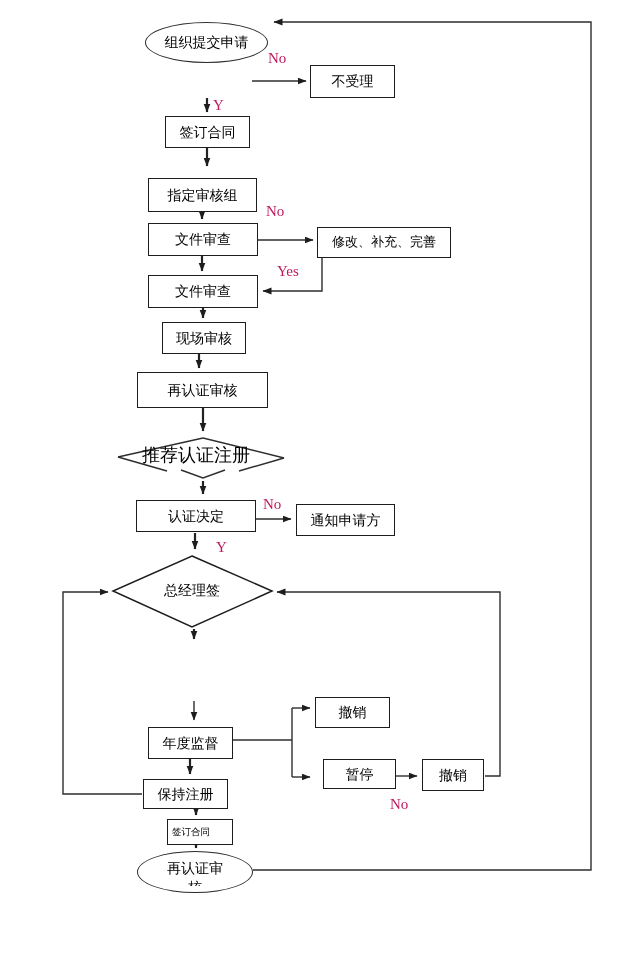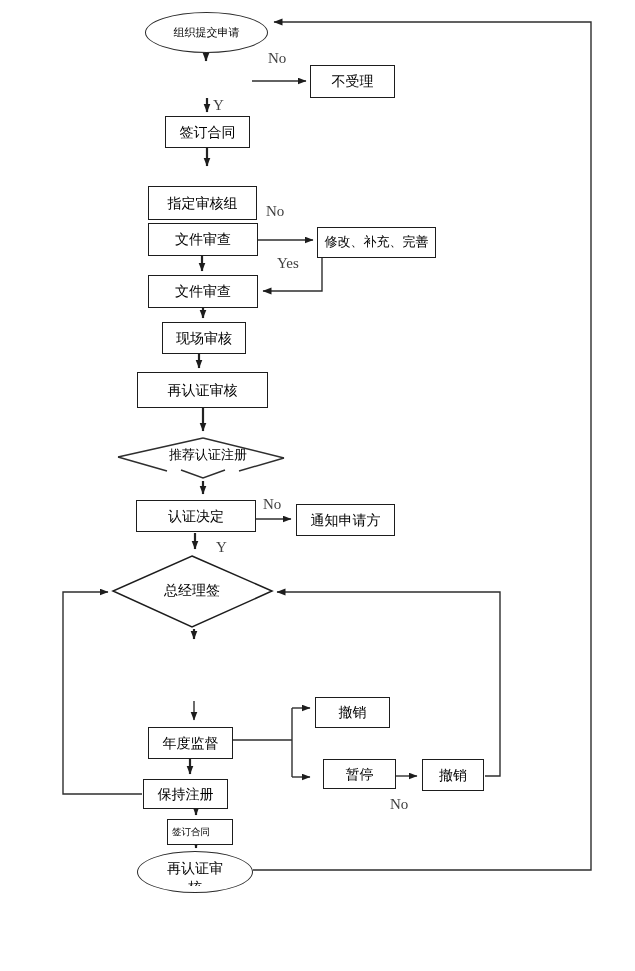--- a/index.html
+++ b/index.html
@@ -9,21 +9,21 @@
   .c{stroke:#2e2e2e;stroke-width:1.4;fill:none;}
   .t{stroke:#232323;stroke-width:2.2;fill:none;}
   .node{position:absolute;z-index:2;display:flex;align-items:center;justify-content:center;
         box-sizing:border-box;font-size:14px;color:#000;text-align:center;line-height:1.15;
         background:#fff;}
   .box{border:1.6px solid #1d1d1d;}
   .ellipse{border:1.4px solid #2a2a2a;border-radius:50%;}
   .plain{background:transparent;z-index:3;}
   .smalltext{font-size:9.5px;justify-content:flex-start;padding-left:4px;text-align:left;}
   .elabel{position:absolute;z-index:3;font-family:"Liberation Serif","DejaVu Serif",serif;
-          font-size:15px;color:#404040;background:transparent;}
+          font-size:15px;color:#be185d;background:transparent;}
   .cliptext{width:62px;height:27px;overflow:hidden;margin-top:7px;line-height:19px;font-size:14px;}
   .ellipse-flexstart{align-items:flex-start;}
 </style>
 </head>
 <body>
 
 <div class="stage">
 
   <svg class="wires" width="635" height="971" viewBox="0 0 635 971">
     <defs>
@@ -70,40 +70,40 @@
     <path class="c" d="M485 776 H500 V592 H277" marker-end="url(#ah)"></path>
 
     <path class="t" d="M190 759 V774" marker-end="url(#ah)"></path>
 
     <path class="c" d="M142 794 H63 V592 H108" marker-end="url(#ah)"></path>
 
     <path class="t" d="M196 808 V815" marker-end="url(#ah)"></path>
     <path class="t" d="M196 845 V848" marker-end="url(#ah)"></path>
   </svg>
 
-  <div class="node ellipse" style="left:145px;top:12px;width:123px;height:41px;font-size:11px">组织提交申请</div>
+  <div class="node ellipse" style="left:145px;top:22px;width:123px;height:41px;font-size:14px">组织提交申请</div>
 
 
   <div class="node box" style="left:310px;top:65px;width:85px;height:33px">不受理</div>
 
   <div class="node box" style="left:165px;top:116px;width:85px;height:32px">签订合同</div>
 
-  <div class="node box" style="left:148px;top:186px;width:109px;height:34px">指定审核组</div>
+  <div class="node box" style="left:148px;top:178px;width:109px;height:34px">指定审核组</div>
 
   <div class="node box" style="left:148px;top:223px;width:110px;height:33px">文件审查</div>
 
-  <div class="node box" style="left:317px;top:227px;width:119px;height:31px;font-size:13px">修改、补充、完善</div>
+  <div class="node box" style="left:317px;top:227px;width:134px;height:31px;font-size:13px">修改、补充、完善</div>
 
   <div class="node box" style="left:148px;top:275px;width:110px;height:33px">文件审查</div>
 
   <div class="node box" style="left:162px;top:322px;width:84px;height:32px">现场审核</div>
 
   <div class="node box" style="left:137px;top:372px;width:131px;height:36px">再认证审核</div>
 
-  <div class="node plain" style="left:148px;top:445px;width:120px;height:20px;font-size:13px">推荐认证注册</div>
+  <div class="node plain" style="left:136px;top:445px;width:120px;height:20px;font-size:18px">推荐认证注册</div>
 
   <div class="node box" style="left:136px;top:500px;width:120px;height:32px">认证决定</div>
 
   <div class="node box" style="left:296px;top:504px;width:99px;height:32px">通知申请方</div>
 
   <div class="node plain" style="left:132px;top:580px;width:120px;height:21px">总经理签</div>
 
 
   <div class="node box" style="left:148px;top:727px;width:85px;height:32px">年度监督</div>
 
@@ -117,18 +117,18 @@
 
   <div class="node box smalltext" style="left:167px;top:819px;width:66px;height:26px">签订合同</div>
 
   <div class="node ellipse ellipse-flexstart" style="left:137px;top:851px;width:116px;height:42px">
     <div class="cliptext">再认证审核</div>
   </div>
 
   <div class="elabel" style="left:268px;top:50px">No</div>
   <div class="elabel" style="left:213px;top:97px">Y</div>
   <div class="elabel" style="left:266px;top:203px">No</div>
-  <div class="elabel" style="left:277px;top:255px">Yes</div>
+  <div class="elabel" style="left:277px;top:263px">Yes</div>
   <div class="elabel" style="left:263px;top:496px">No</div>
   <div class="elabel" style="left:216px;top:539px">Y</div>
   <div class="elabel" style="left:390px;top:796px">No</div>
 
 </div>
 
 </body></html>

